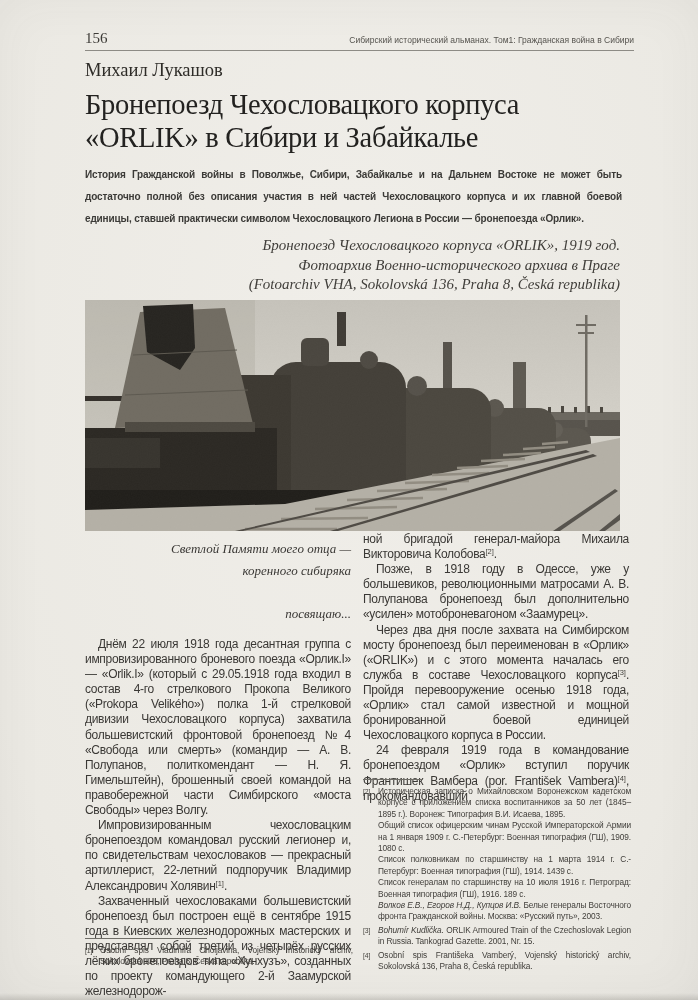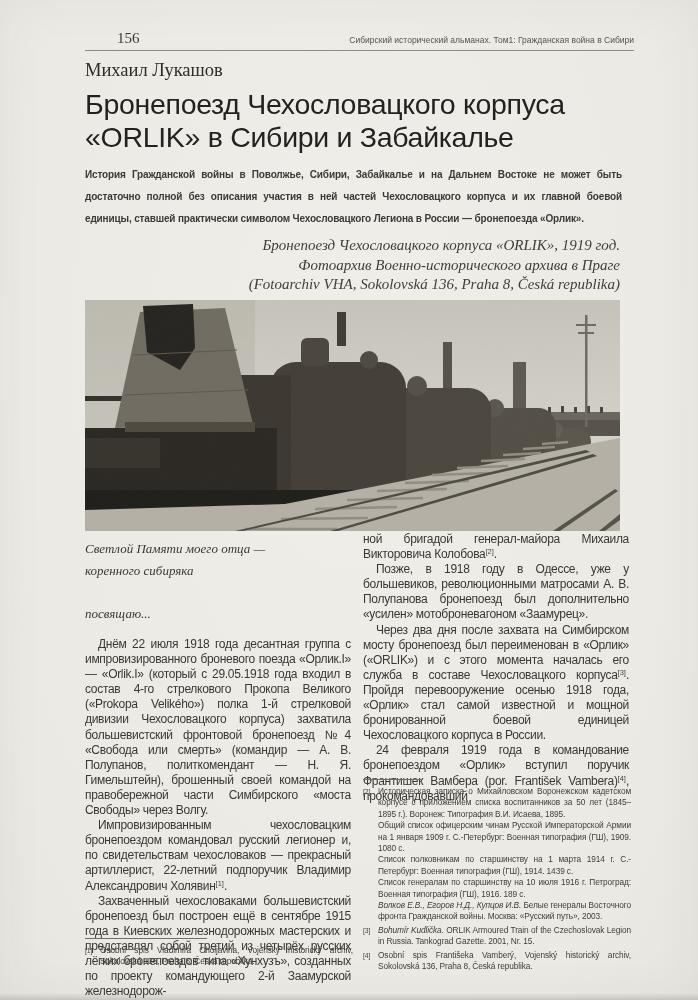--- a/index.html
+++ b/index.html
@@ -13,28 +13,28 @@
     font-family:"Liberation Sans",sans-serif;
     color:#3a3835;
   }
   .bottom-shade{position:absolute;left:0;right:0;bottom:0;height:7px;
     background:linear-gradient(to bottom,rgba(0,0,0,0),rgba(70,68,60,0.18));}
 
   
   .header{position:absolute;left:85px;top:30px;width:549px;
     display:flex;justify-content:space-between;align-items:baseline;
     border-bottom:1px solid #8d8b85;padding-bottom:3px;}
-  .page-number{font-family:"Liberation Serif",serif;font-size:15px;color:#3c3a36;margin-left:32px;}
+  .page-number{font-family:"Liberation Serif",serif;font-size:15px;color:#3c3a36;}
   .running-title{font-size:8.5px;color:#55534e;letter-spacing:0;}
 
   
   .author{position:absolute;left:85px;top:60px;
     font-family:"Liberation Serif",serif;font-size:18.5px;color:#2e2c28;}
   .title{position:absolute;left:85px;top:88px;width:545px;
-    font-family:Liberation Sans, sans-serif;font-weight:500;
+    font-family:Liberation Serif, serif;font-weight:500;
     font-size:28.5px;line-height:33px;color:#232220;letter-spacing:-0.3px;}
   .lead{position:absolute;left:85px;top:164px;width:537px;
     font-size:10px;font-weight:bold;line-height:22px;color:#3b3a37;
     text-align:justify;letter-spacing:-0.15px;}
 
   
   .caption{position:absolute;left:85px;top:236px;width:535px;
     font-family:"Liberation Serif",serif;font-style:italic;
     font-size:15px;line-height:19.5px;color:#403e3a;text-align:right;}
 
@@ -42,21 +42,21 @@
   .photo{position:absolute;left:85px;top:300px;width:535px;height:231px;}
   .photo svg{display:block;width:100%;height:100%;}
 
   
   .col{position:absolute;width:266px;font-size:12px;line-height:15.1px;
     letter-spacing:-0.3px;text-align:justify;color:#3a3835;}
   .col-left{left:85px;top:538px;}
   .col-right{left:363px;top:532px;}
   .dedication{font-family:"Liberation Serif",serif;font-style:italic;
     font-size:13px;line-height:21.5px;letter-spacing:0;
-    text-align:left;color:#3b3936;margin-bottom:13px;}
+    text-align:right;color:#3b3936;margin-bottom:13px;}
   .body-p{margin:0;text-indent:13px;}
   .body-p.cont{text-indent:0;}
   sup.ref{font-size:7.5px;letter-spacing:0;line-height:0;vertical-align:4px;color:#46443f;}
 
   
   .fns{position:absolute;width:268px;font-size:8.3px;line-height:11.4px;
     letter-spacing:-0.1px;text-align:justify;color:#403e3a;}
   .fns-left{left:85px;top:938px;}
   .fns-right{left:363px;top:779px;}
   .fn-rule{border:0;border-top:1px solid #6f6d67;margin:0 0 6px 0;}

